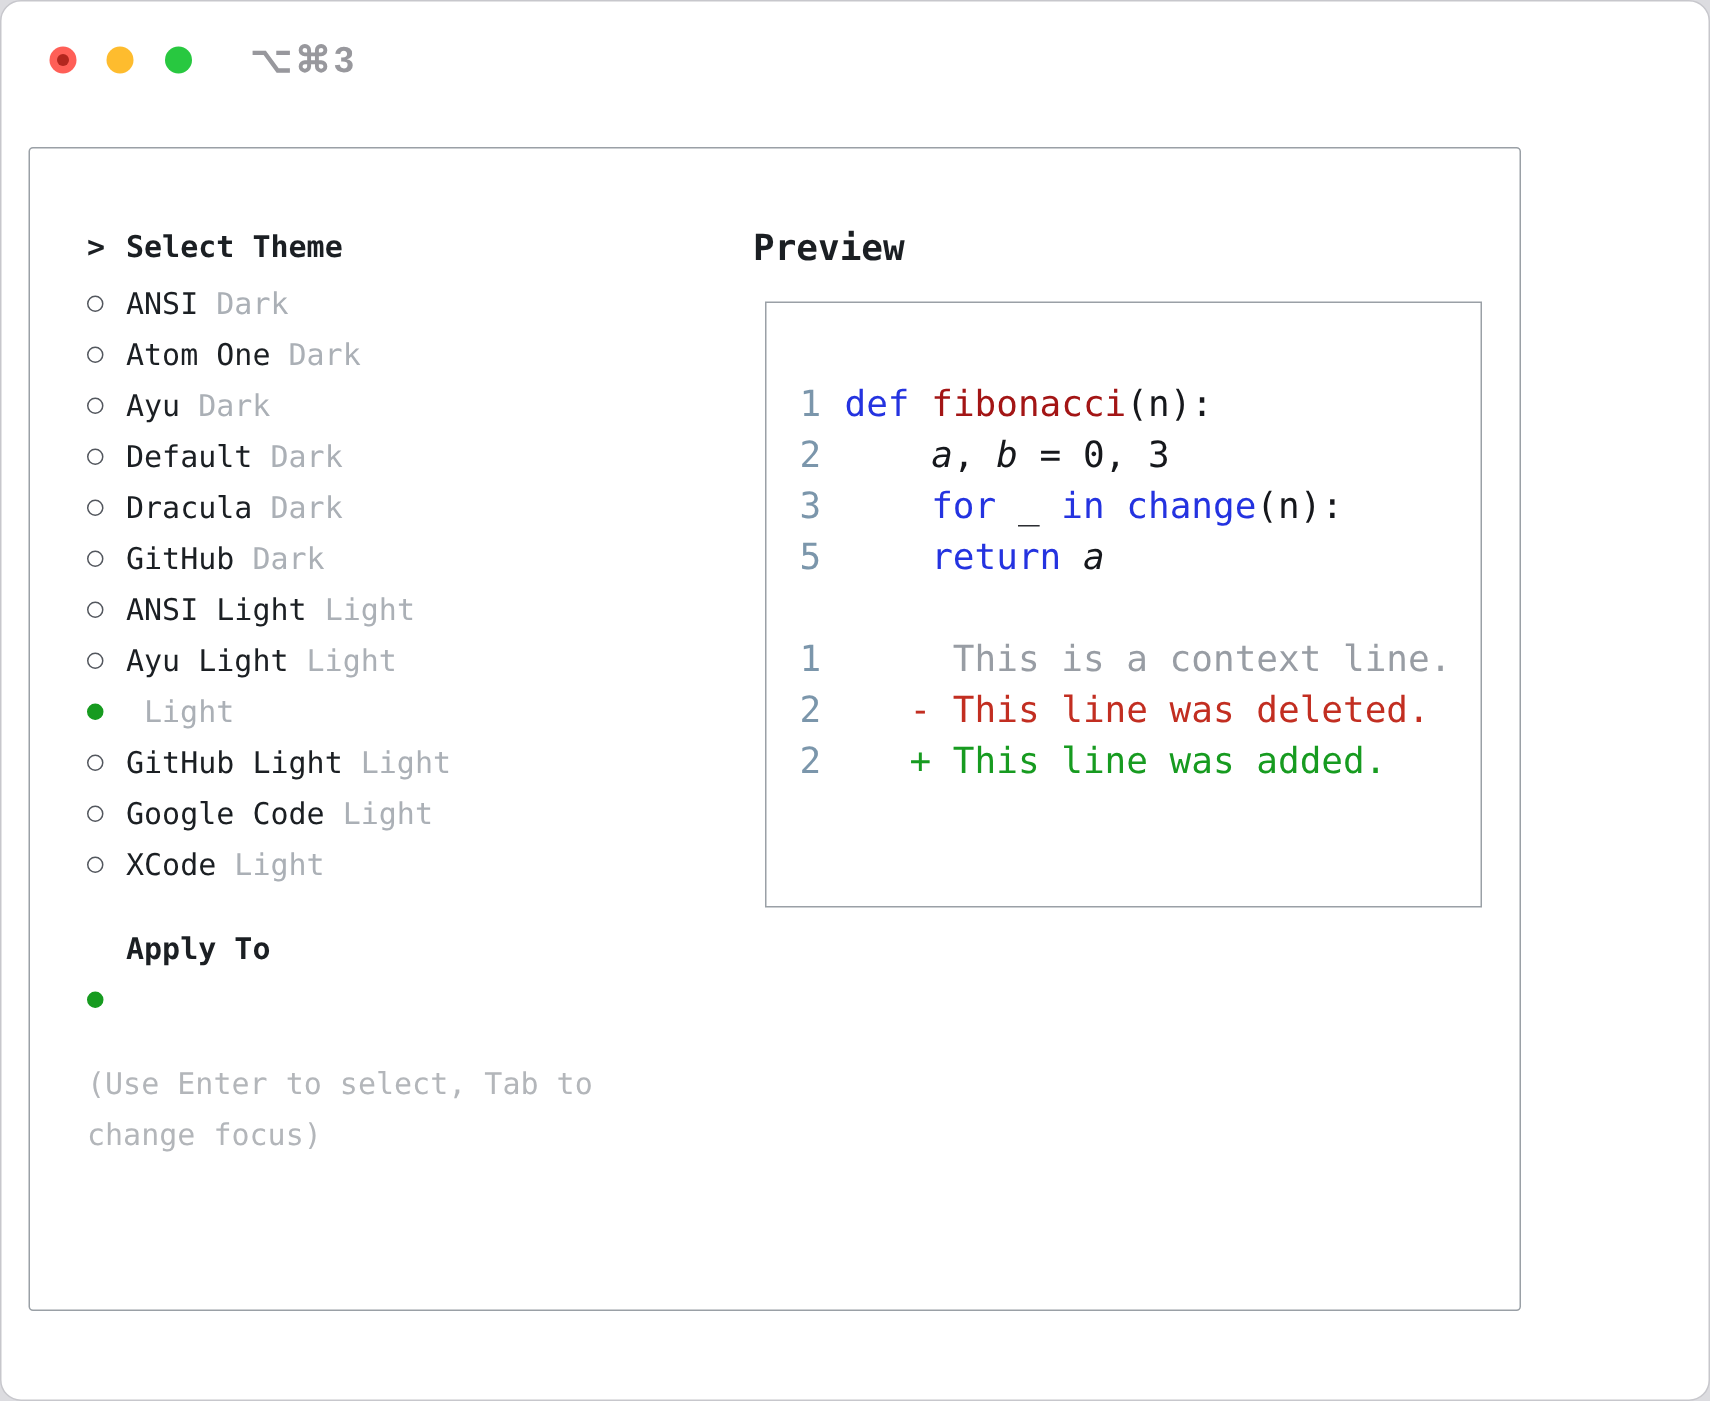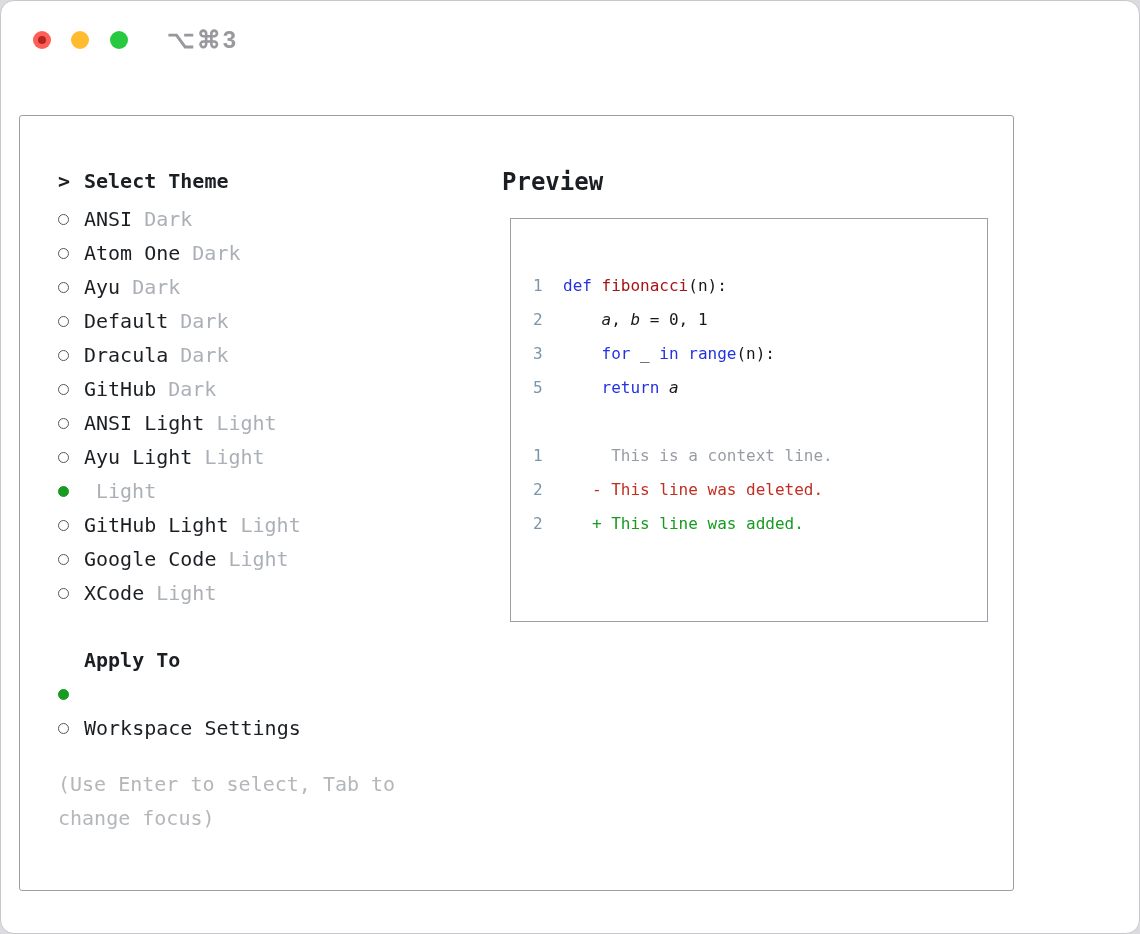--- a/index.html
+++ b/index.html
@@ -32,21 +32,21 @@
   .dot-yellow{ left: 70px;  background: #febc2e; }
   .dot-green { left: 109px; background: #28c840; }
   .shortcut {
     position: absolute; left: 166px; top: 25px;
     font-family: "Liberation Sans", sans-serif;
     font-size: 24px; font-weight: 600; letter-spacing: 2px;
     color: #98989d;
   }
   
   .panel {
-    position: absolute; left: 18px; top: 114px;
+    position: absolute; left: 18px; top: 97px;
     width: 995px; height: 776px;
     border: 1.5px solid #9aa0a6; border-radius: 3px;
     background: #ffffff;
   }
   .left-col {
     position: absolute; left: 38px; top: 48px; width: 430px;
     font-size: 20px; line-height: 34px; color: #1b1f23;
   }
   .section-title { font-weight: bold; }
   .prompt { display: inline-block; width: 26px; font-weight: bold; }
@@ -54,36 +54,36 @@
   .option { display: flex; align-items: center; height: 34px; cursor: default; }
   .radio {
     flex: 0 0 auto;
     width: 11px; height: 11px; border-radius: 50%;
     border: 1.5px solid #53575e;
     margin-right: 15px;
   }
   .option.selected .radio { background: var(--c-added); border-color: var(--c-added); }
   .option.selected .opt-label { color: var(--c-added); }
   .opt-variant { color: var(--c-variant_muted); margin-left: 12px; }
-  .apply-title { font-weight: bold; margin-top: 33px; margin-left: 26px; }
+  .apply-title { font-weight: bold; margin-top: 22px; margin-left: 26px; }
   .hint {
     margin-top: 22px; width: 400px;
     color: var(--c-hint);
   }
   
   .preview-title {
     position: absolute; left: 482px; top: 52px;
     font-size: 24px; font-weight: bold; color: #1b1f23;
   }
   .preview-box {
     position: absolute; left: 490px; top: 102px;
     width: 478px; height: 404px;
     border: 1.5px solid #9aa0a6;
     padding: 50px 10px 0 22px;
-    font-size: 16px; line-height: 34px;
+    font-size: 24px; line-height: 34px;
     color: var(--c-plain);
     overflow: hidden;
   }
   .codeline { white-space: pre; }
   .ln { display: inline-block; width: 30px; color: var(--c-line_number); }
   .spacer { height: 34px; }
   .tk-kw  { color: var(--c-keyword); }
   .tk-fn  { color: var(--c-function); }
   .tk-pl  { color: var(--c-plain); }
   .tk-var { color: var(--c-plain); font-style: italic; }
@@ -168,35 +168,31 @@
             <span class="opt-label">XCode</span>
             <span class="opt-variant">Light</span>
           </div>
         </div>
 
       <div class="apply-title">Apply To</div>
       <div class="apply-list" id="apply-list">
           <div class="option selected">
             <span class="radio"></span>
           </div>
-          <div class="option">
-            <span class="radio"></span>
-            <span class="opt-label">Workspace Settings</span>
-          </div>
         </div>
 
       <div class="hint">(Use Enter to select, Tab to change focus)</div>
     </div>
 
     <div class="preview-title">Preview</div>
     <div class="preview-box">
       <div id="code-lines">
           <div class="codeline"><span class="ln">1</span><span class="tk-kw">def</span><span class="tk-pl"> </span><span class="tk-fn">fibonacci</span><span class="tk-pl">(n):</span></div>
-          <div class="codeline"><span class="ln">2</span><span class="tk-pl">    </span><span class="tk-var">a</span><span class="tk-pl">, </span><span class="tk-var">b</span><span class="tk-pl"> = 0, 1</span></div>
-          <div class="codeline"><span class="ln">3</span><span class="tk-pl">    </span><span class="tk-kw">for</span><span class="tk-pl"> _ </span><span class="tk-kw">in</span><span class="tk-pl"> </span><span class="tk-kw">range</span><span class="tk-pl">(n):</span></div>
+          <div class="codeline"><span class="ln">2</span><span class="tk-pl">    </span><span class="tk-var">a</span><span class="tk-pl">, </span><span class="tk-var">b</span><span class="tk-pl"> = 0, 3</span></div>
+          <div class="codeline"><span class="ln">3</span><span class="tk-pl">    </span><span class="tk-kw">for</span><span class="tk-pl"> _ </span><span class="tk-kw">in</span><span class="tk-pl"> </span><span class="tk-kw">change</span><span class="tk-pl">(n):</span></div>
           <div class="codeline"><span class="ln">5</span><span class="tk-pl">    </span><span class="tk-kw">return</span><span class="tk-pl"> </span><span class="tk-var">a</span></div>
         </div>
       <div class="spacer"></div>
       <div id="diff-lines">
           <div class="codeline diff-ctx"><span class="ln">1</span><span class="diff-body">     This is a context line.</span></div>
           <div class="codeline diff-del"><span class="ln">2</span><span class="diff-body">   - This line was deleted.</span></div>
           <div class="codeline diff-add"><span class="ln">2</span><span class="diff-body">   + This line was added.</span></div>
         </div>
     </div>
   </div>

